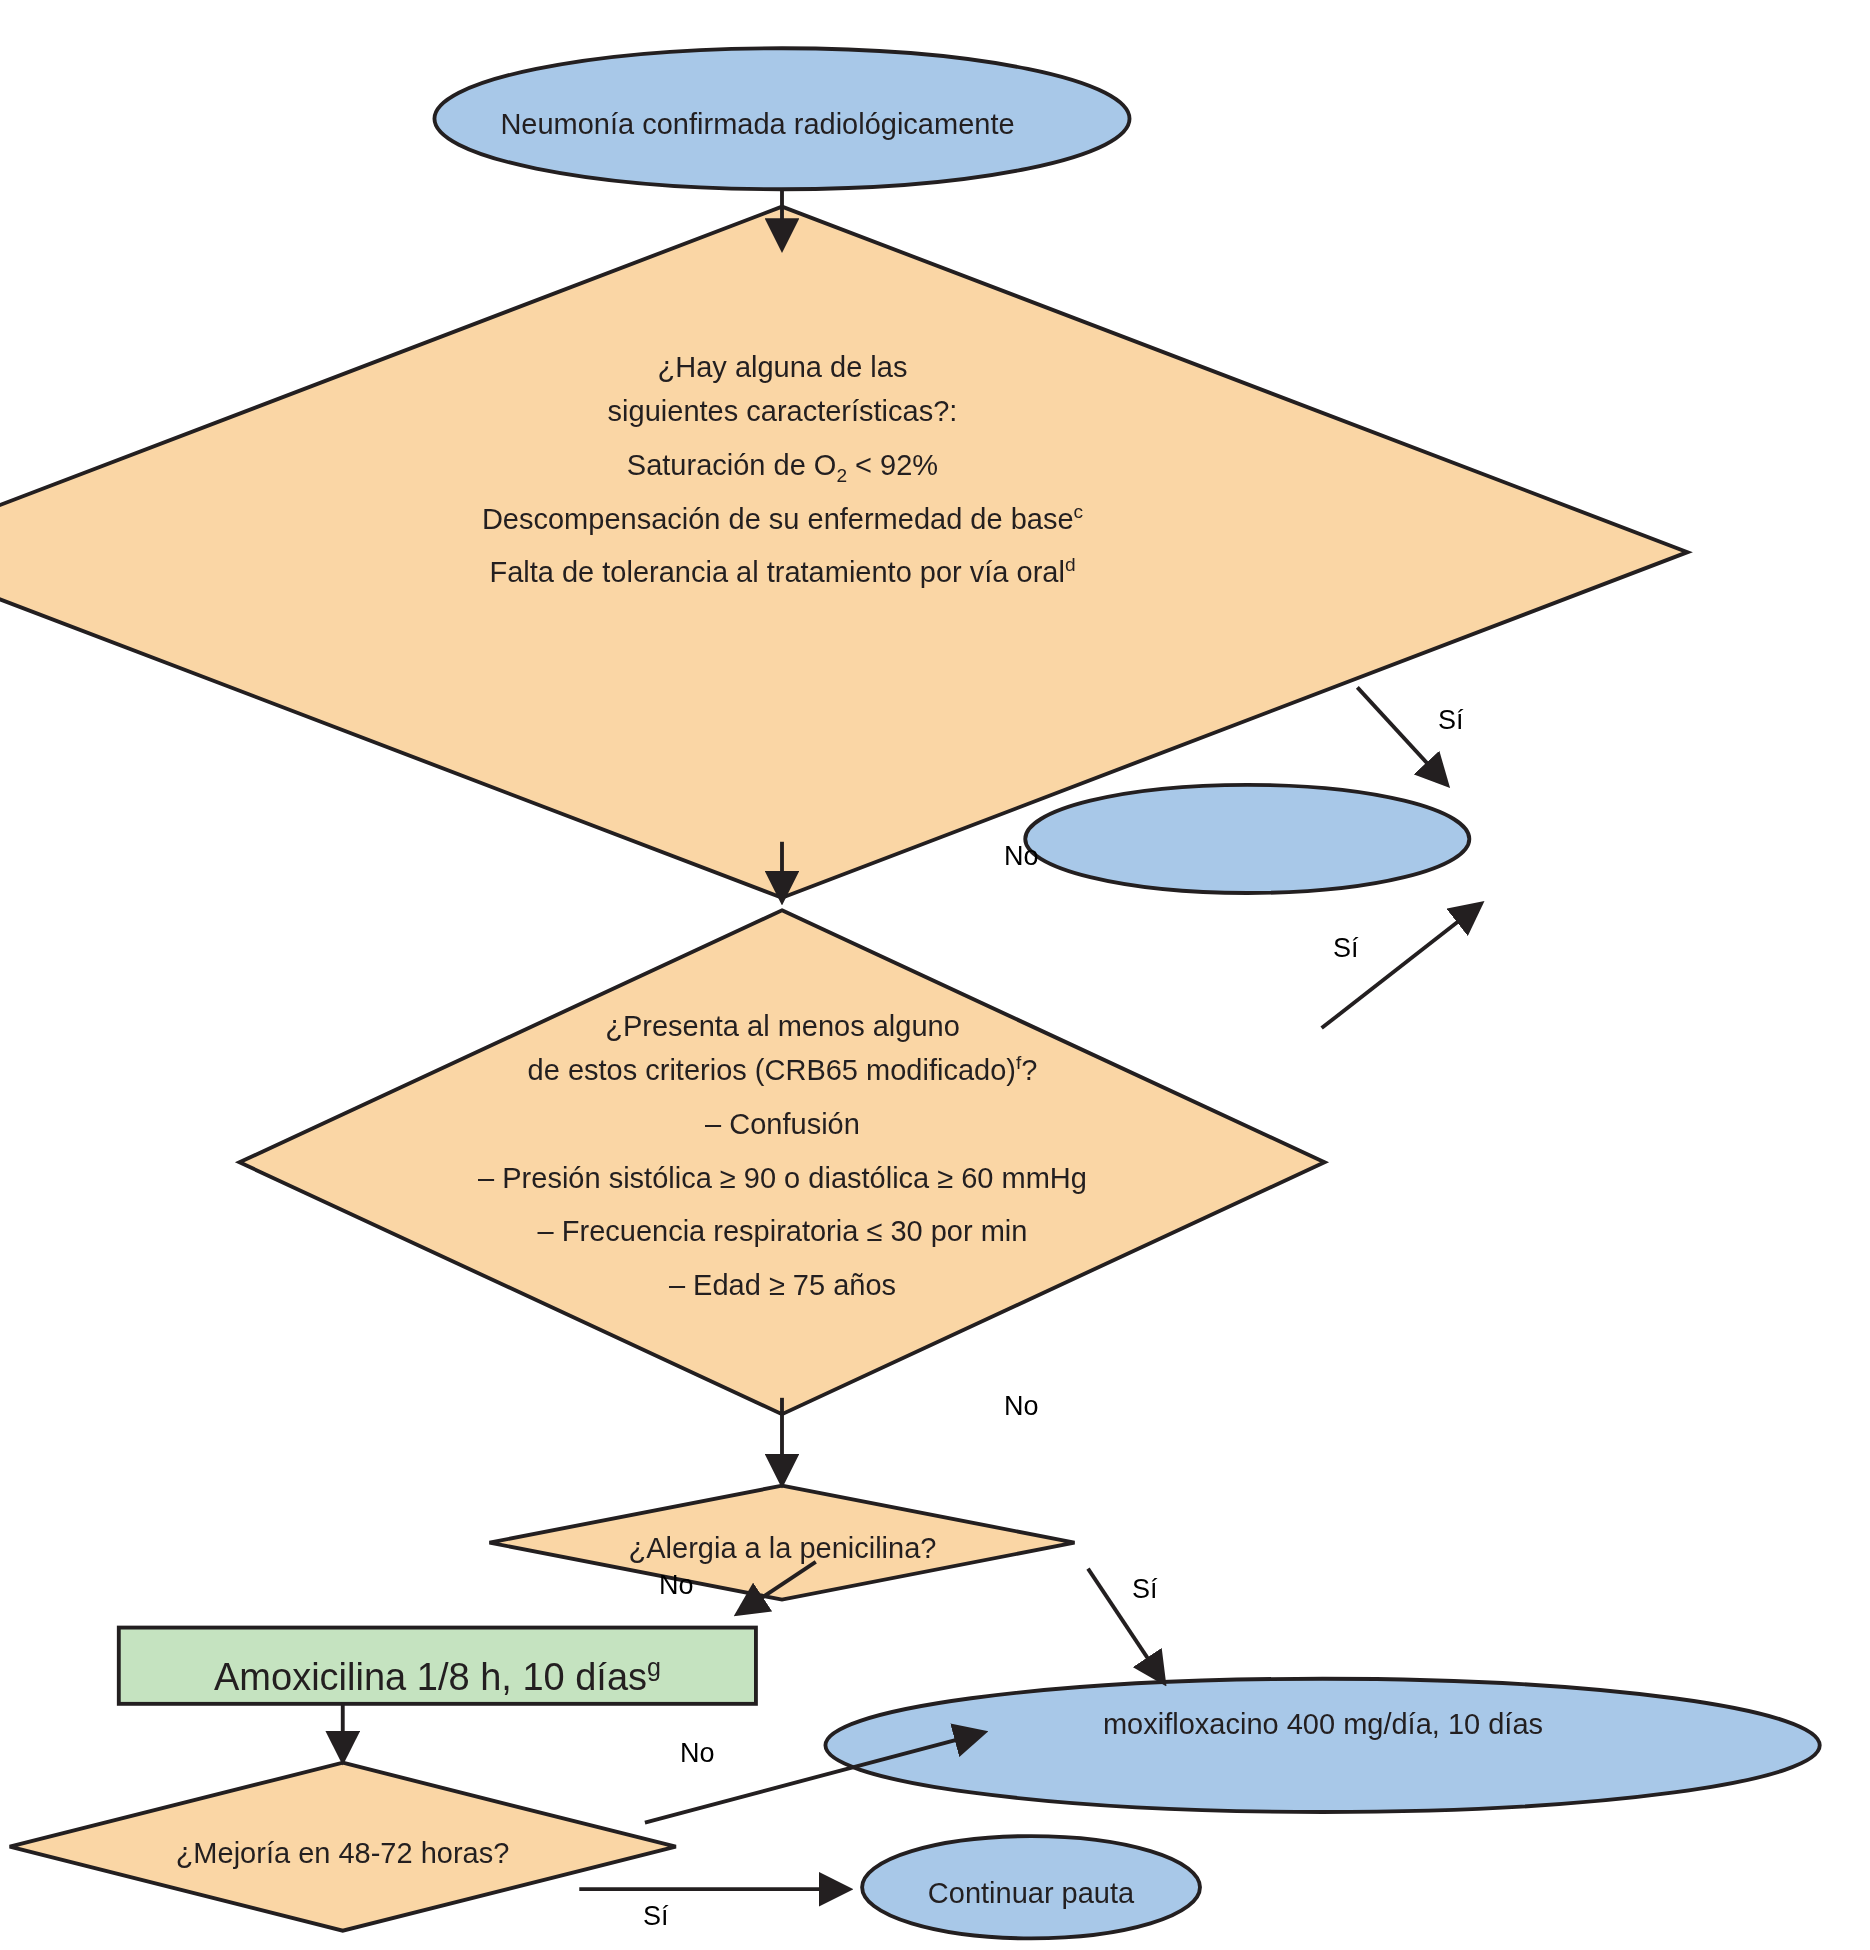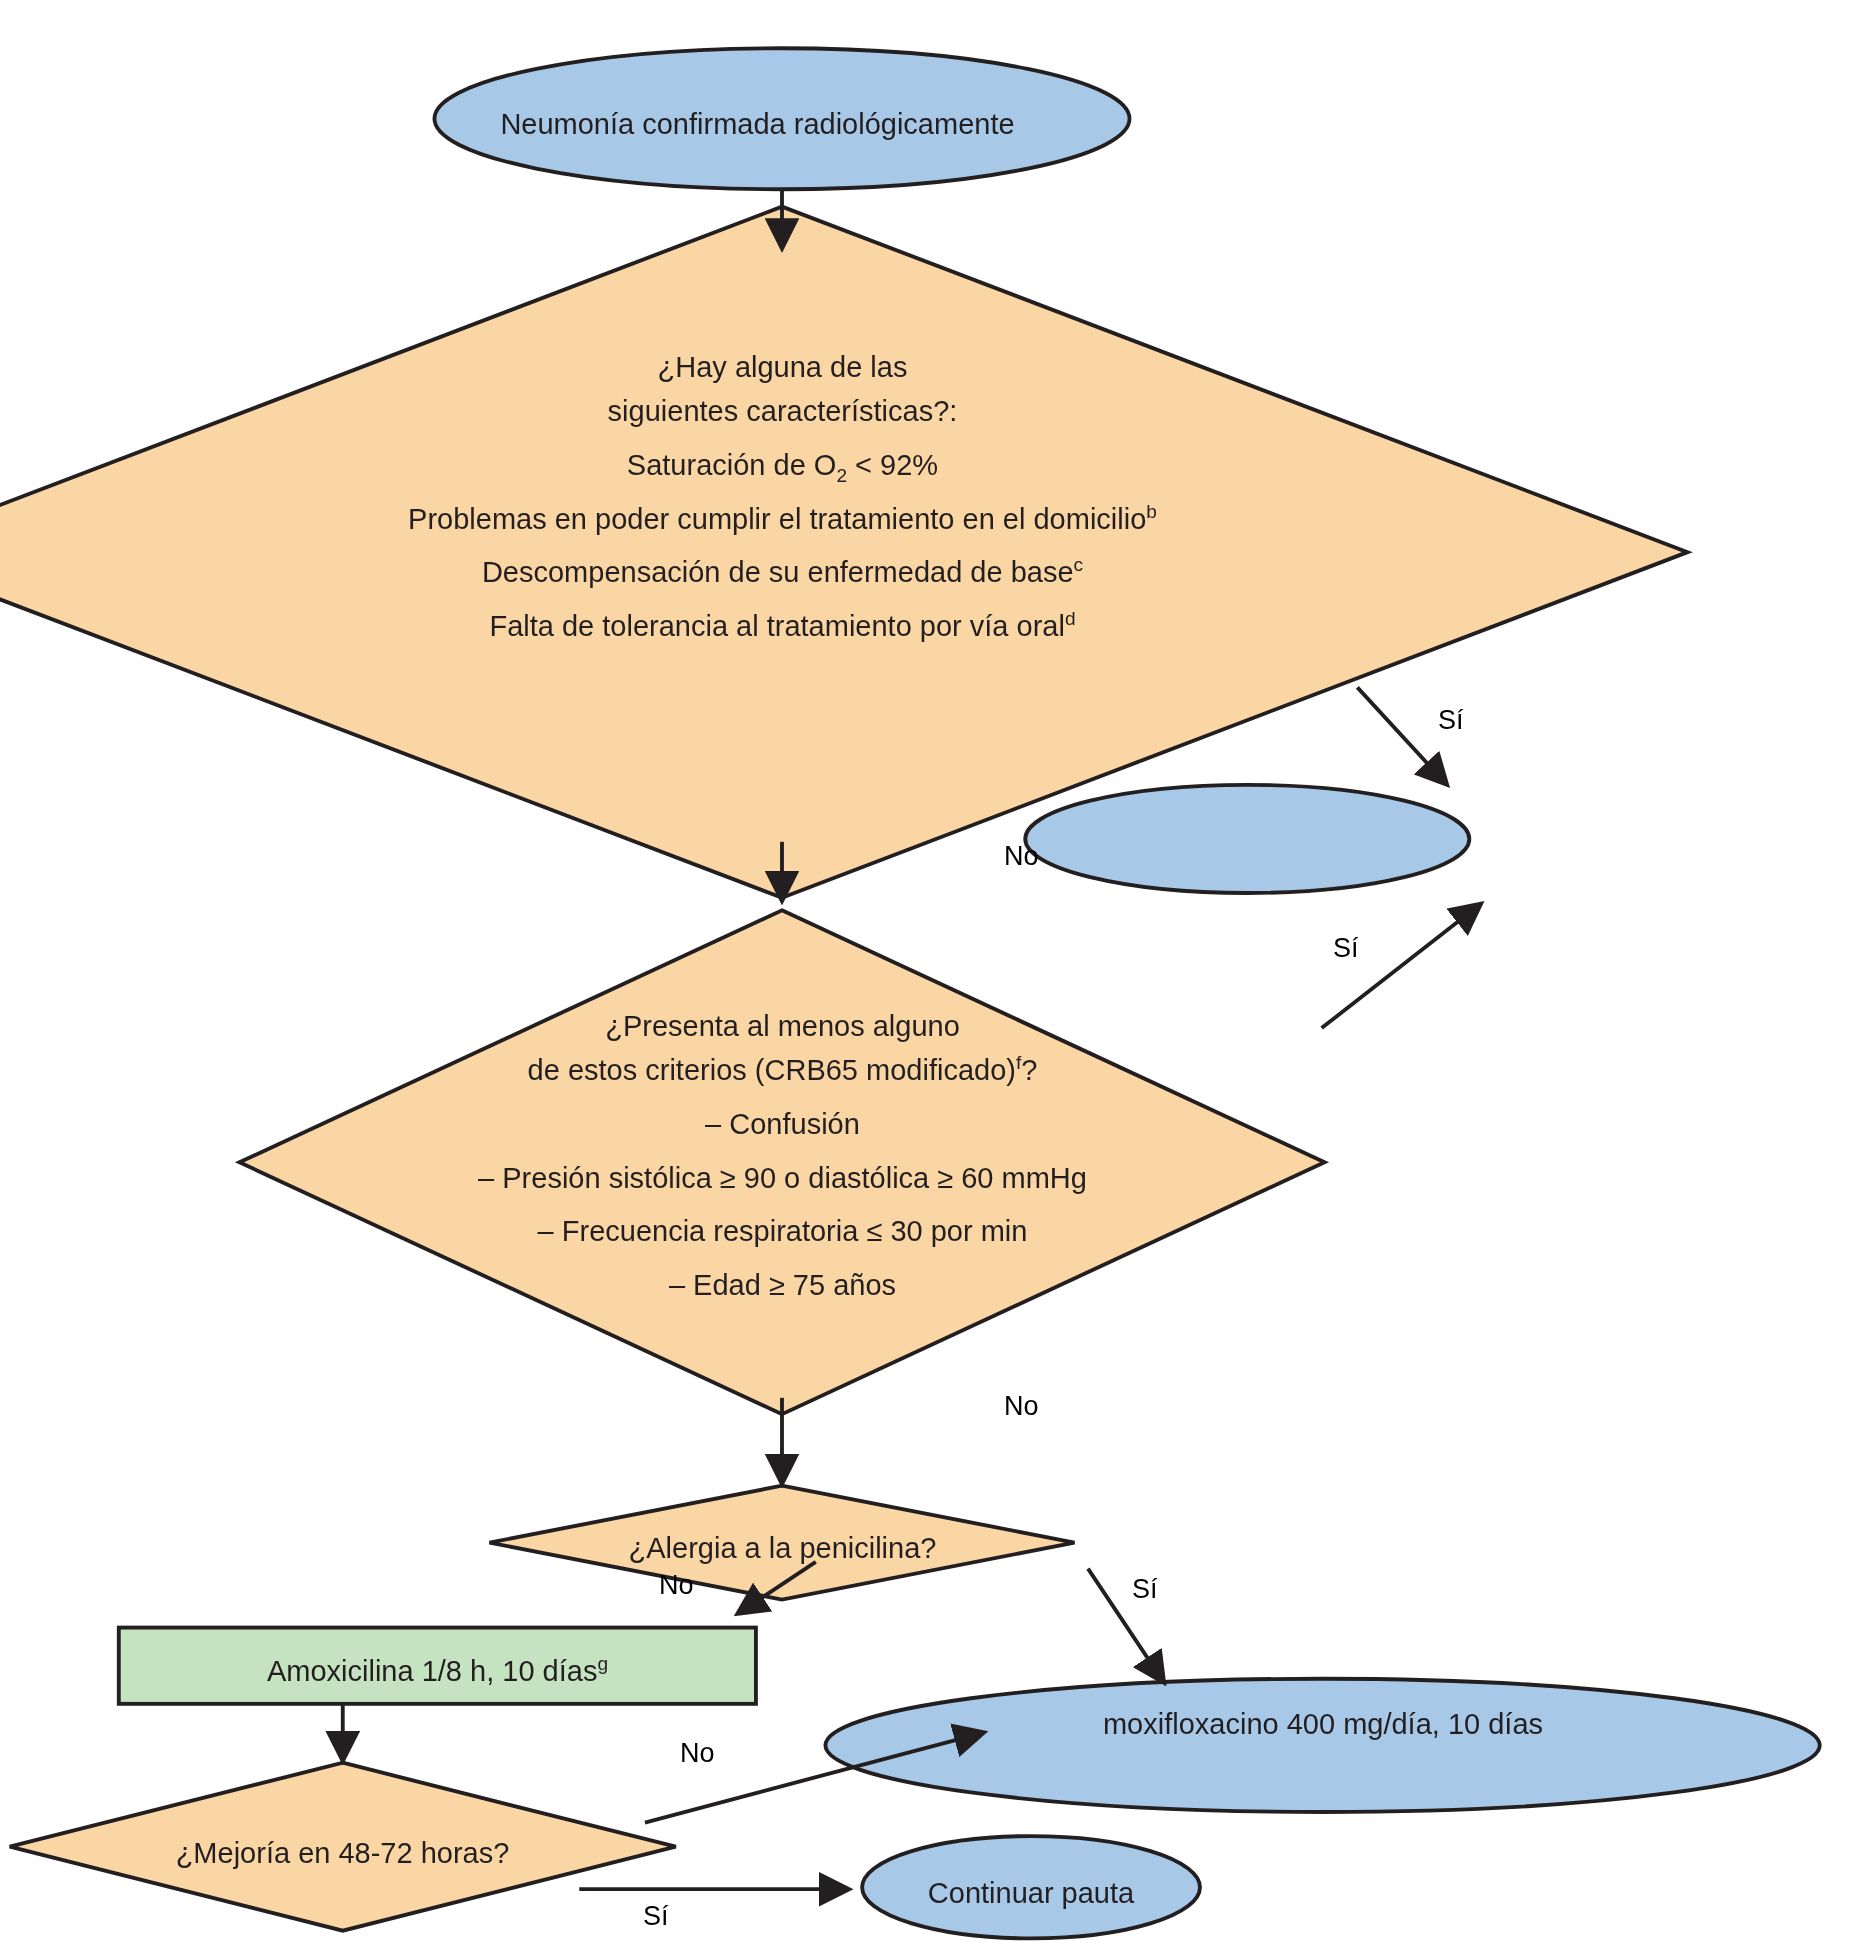--- a/index.html
+++ b/index.html
@@ -30,21 +30,21 @@
     pointer-events: none;
     white-space: nowrap;
   }
   .edge-label {
     position: absolute;
     color: #000000;
     white-space: nowrap;
   }
   .t-title   { font-size: 29px; }
   .t-diamond { font-size: 29px; }
-  .t-box     { font-size: 29px; }
+  .t-box     { font-size: 38px; }
   .t-small   { font-size: 27px; }
   sup {
     font-size: 0.66em;
     vertical-align: super;
     line-height: 0;
   }
   sub {
     font-size: 0.66em;
     vertical-align: sub;
     line-height: 0;
@@ -106,23 +106,20 @@
 
   <div class="node-text t-title" style="left:410px; top:102px; width:695px;">Neumonía confirmada radiológicamente</div>
 
   <div class="node-text t-diamond" style="left:203px; top:345px; width:1159px;">
     <span class="ln">¿Hay alguna de las</span>
     <span class="ln">siguientes características?:</span>
     <span class="ln sp-top">
       <span>Saturación de O</span><sub>2</sub><span> &lt; 92%</span>
     </span>
     <span class="ln sp-top">
-      <span>Problemas en poder cumplir el tratamiento en el domicilio</span><sup>b</sup>
-    </span>
-    <span class="ln sp-top">
       <span>Descompensación de su enfermedad de base</span><sup>c</sup>
     </span>
     <span class="ln sp-top">
       <span>Falta de tolerancia al tratamiento por vía oral</span><sup>d</sup>
     </span>
   </div>
 
 
   <div class="node-text t-diamond" style="left:319px; top:1004px; width:927px;">
     <span class="ln">¿Presenta al menos alguno</span>

